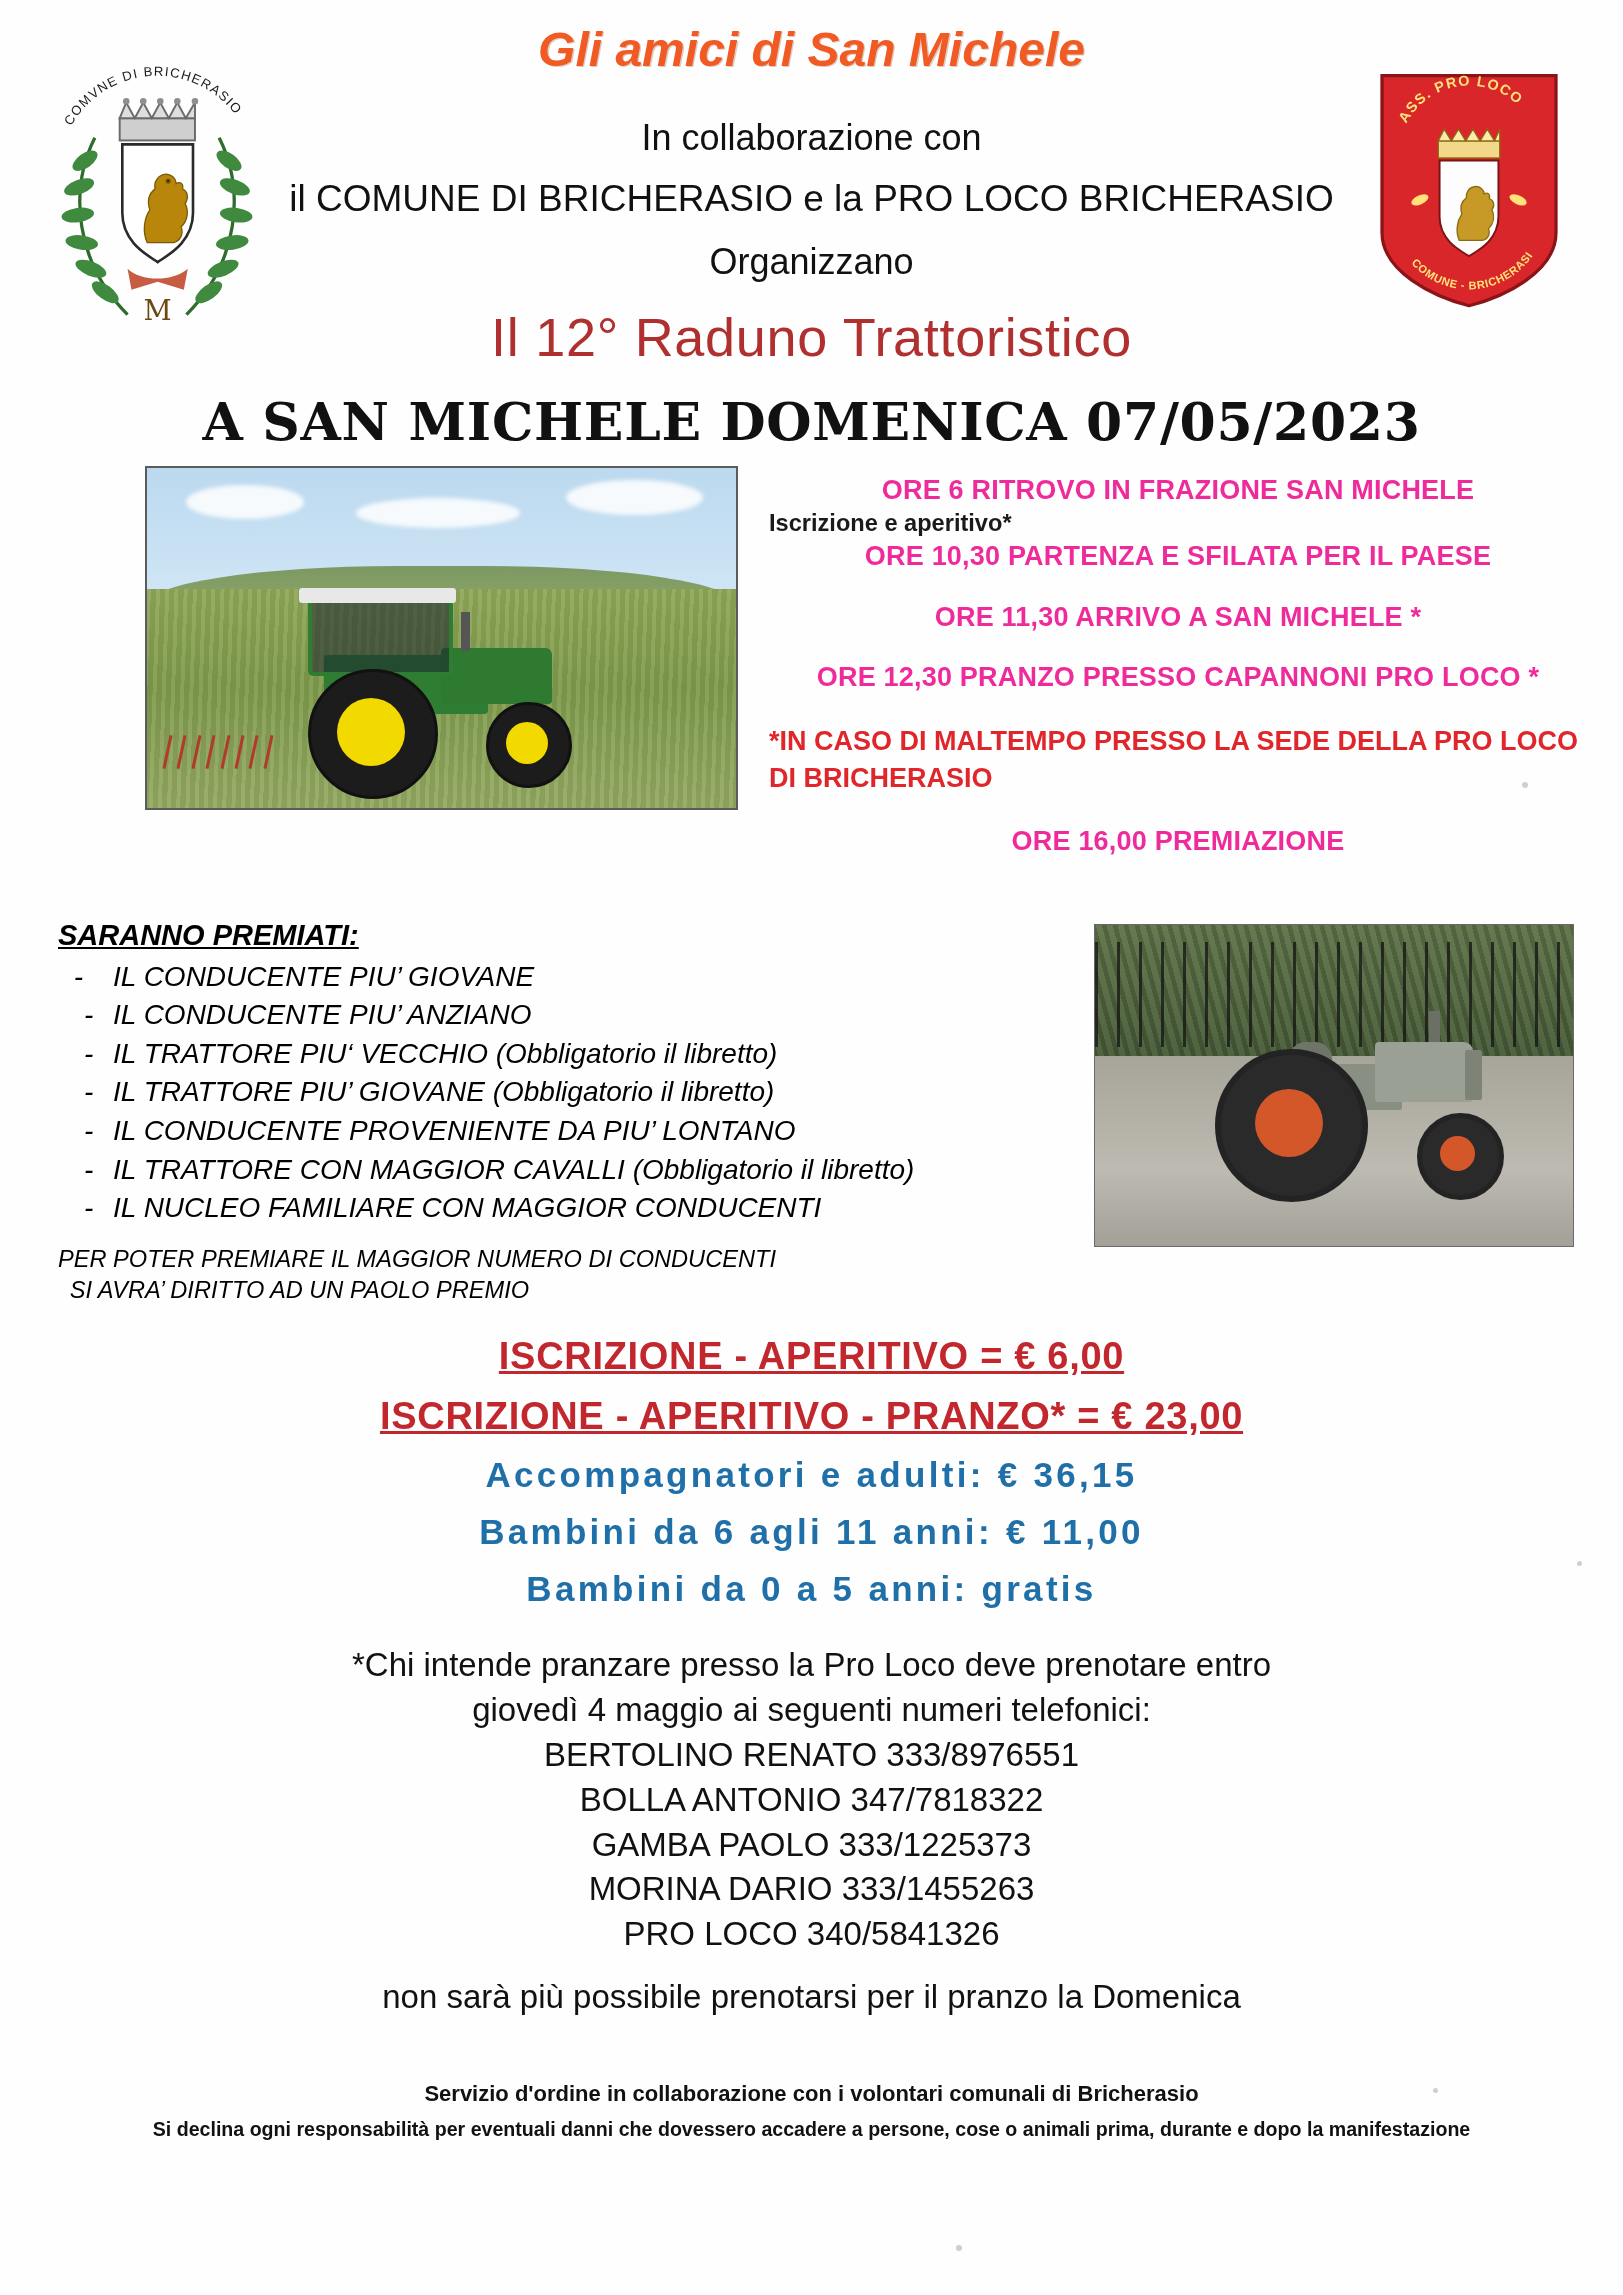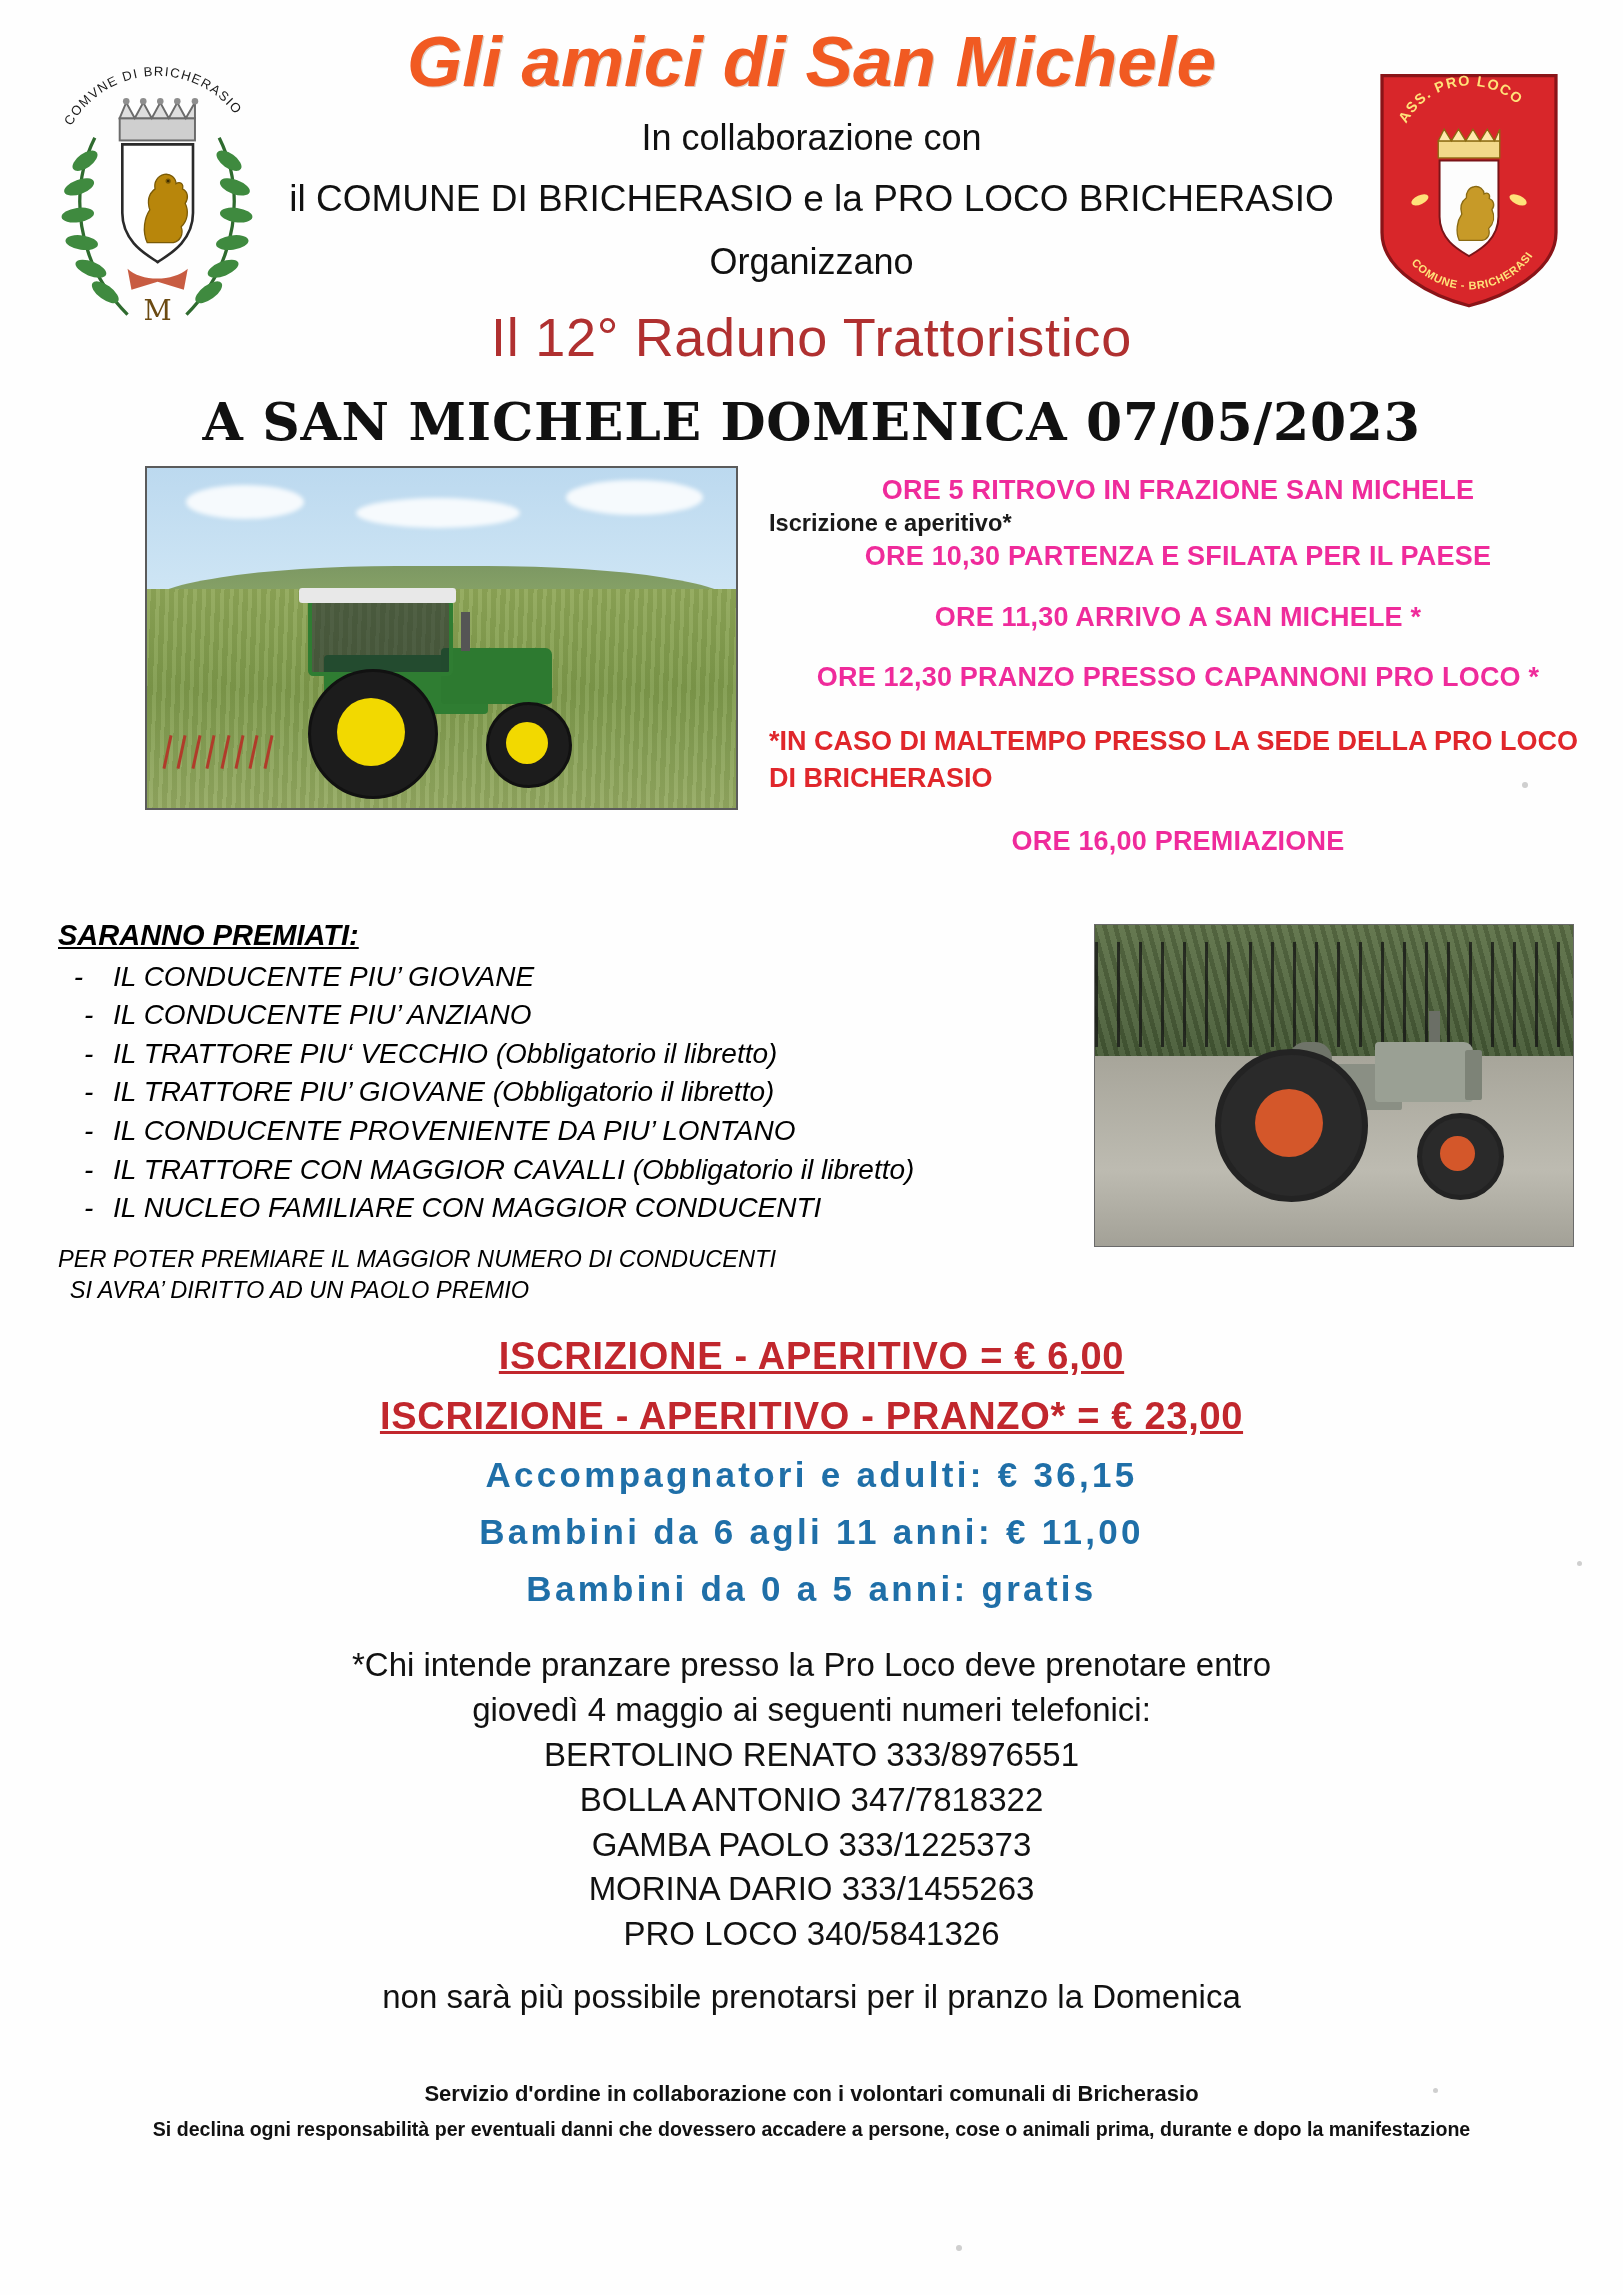--- a/index.html
+++ b/index.html
@@ -40,21 +40,21 @@
 
   
   .hdr {
     position: absolute;
     left: 0;
     right: 0;
     text-align: center;
   }
   .title-main {
     top: 25px;
-    font-size: 71px;
+    font-size: 48px;
     font-weight: bold;
     font-style: italic;
     color: #f15a22;
     letter-spacing: 0px;
     line-height: 1.05;
     text-shadow: 1.3px 1.3px 0 rgba(120,60,20,0.25);
   }
   .sub1 {
     top: 117px;
     font-size: 36px;
@@ -402,21 +402,21 @@
       <div class="t1-hood"></div>
       <div class="t1-exh"></div>
       <div class="t1-cab"></div>
       <div class="t1-roof"></div>
       <div class="t1-wheel-r"></div>
       <div class="t1-wheel-f"></div>
     </div>
   </div>
 
   <div class="sched">
-    <div class="pink center">ORE 5 RITROVO IN FRAZIONE SAN MICHELE</div>
+    <div class="pink center">ORE 6 RITROVO IN FRAZIONE SAN MICHELE</div>
     <div class="dark">Iscrizione e aperitivo*</div>
     <div class="pink center">ORE 10,30 PARTENZA E SFILATA PER IL PAESE</div>
     <div class="gap"></div>
     <div class="pink center">ORE 11,30 ARRIVO A SAN MICHELE *</div>
     <div class="gap"></div>
     <div class="pink center">ORE 12,30 PRANZO PRESSO CAPANNONI PRO LOCO *</div>
     <div class="gap"></div>
     <div class="red">*IN CASO DI MALTEMPO PRESSO LA SEDE DELLA PRO LOCO DI BRICHERASIO</div>
     <div class="gap"></div>
     <div class="pink center">ORE 16,00 PREMIAZIONE</div>

